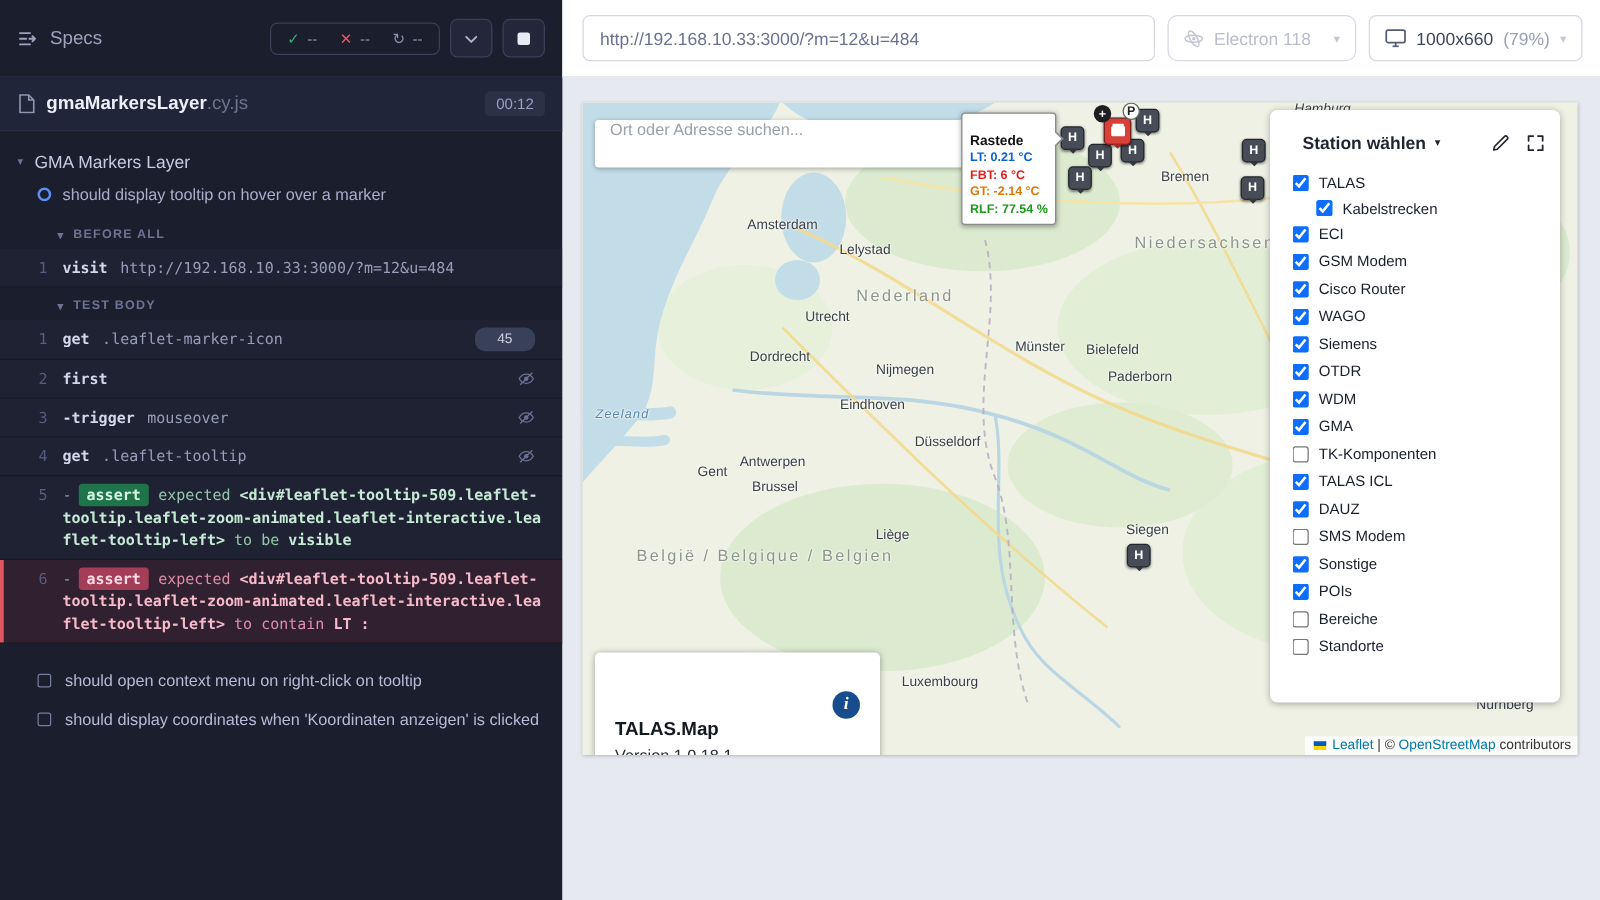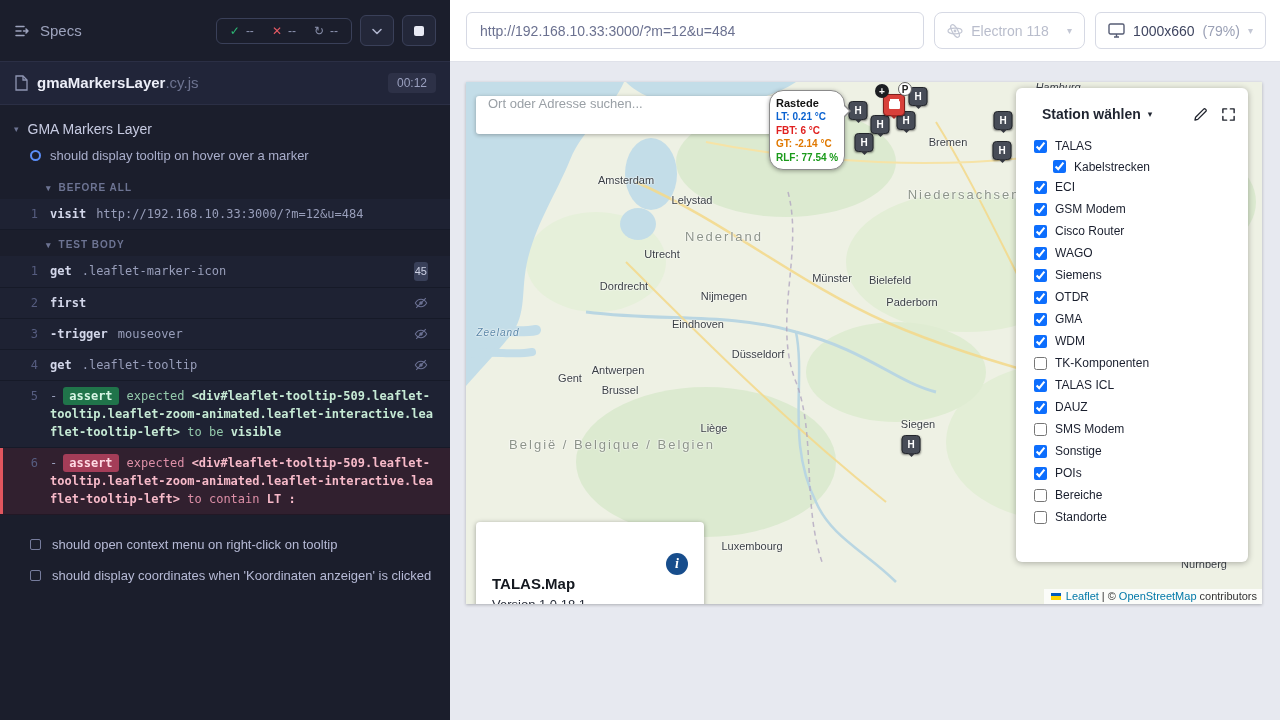--- a/index.html
+++ b/index.html
@@ -31,21 +31,21 @@
   .chev { color:#6d7493; font-size:9px; }
 
   .section-header { padding:9px 14px 6px 46px; color:#6d7493; font-size:10px; font-weight:700; letter-spacing:1px; display:flex; align-items:center; gap:7px; cursor:pointer; }
   .cmds { background:#1e2233; }
   .cmd { display:flex; align-items:flex-start; padding:6px 10px 6px 0; border-bottom:1px solid rgba(10,12,20,.35); font-family:"DejaVu Sans Mono",monospace; font-size:12px; line-height:1.5; }
   .cmd .num { width:38px; flex:none; text-align:right; color:#565d80; }
   .cmd-body { flex:1; margin-left:12px; margin-right:6px; color:#989eba; word-break:break-all; }
   .method { font-weight:700; color:#d3d7ea; margin-right:10px; }
   .msg { color:#989eba; }
   .msg .b { font-weight:700; }
-  .count { flex:none; align-self:center; margin:0 12px 0 6px; background:#394059; color:#cdd1e4; border-radius:3px; padding:1px 1px; font-size:11px; font-family:"Liberation Sans",sans-serif; }
+  .count { flex:none; align-self:center; margin:0 12px 0 6px; background:#394059; color:#cdd1e4; border-radius:8px; padding:1px 18px; font-size:11px; font-family:"Liberation Sans",sans-serif; }
   .eye { flex:none; align-self:center; margin:0 12px 0 6px; display:flex; }
   .dash { color:#989eba; margin-right:6px; }
   .abadge { display:inline-block; border-radius:3px; padding:0 6px; font-weight:700; margin-right:8px; }
   .cmd.passed .abadge { background:#20744a; color:#d6f5e4; }
   .cmd.passed .msg { color:#93c9ab; }
   .cmd.passed .msg .b { color:#c6ead5; }
   .cmd.failed { background:#31202f; box-shadow:inset 3px 0 0 #e1565e; }
   .cmd.failed .abadge { background:#a43d58; color:#ffdbe4; }
   .cmd.failed .msg { color:#dd8fa7; }
   .cmd.failed .msg .b { color:#f7bac9; }
@@ -79,21 +79,21 @@
   .marker.red::after { border-top-color:#a32824; }
   .dev { width:11px; height:8px; background:#fff; border-radius:1px; box-shadow:0 -3px 0 -1px #fff; }
   .cbtn { position:absolute; width:14px; height:14px; border-radius:50%; transform:translate(-50%,-50%); display:flex; align-items:center; justify-content:center; font-size:10px; font-weight:700; z-index:4; cursor:pointer; }
   .cbtn.dark { background:#1c1e22; color:#fff; }
   .cbtn.light { background:#fff; color:#222; border:1px solid #666; }
 
   .search-box { position:absolute; left:10px; top:14px; width:304px; height:38px; background:#fff; border-radius:3px; box-shadow:0 1px 4px rgba(0,0,0,.3); display:flex; align-items:flex-start; padding:0 12px; z-index:5; }
   .search-box input { border:0; outline:0; width:100%; font-size:13px; color:#3c4043; font-family:"Liberation Sans",sans-serif; }
   .search-box input::placeholder { color:#9aa0a6; }
 
-  .map-tooltip { position:absolute; left:303px; top:8px; width:76px; background:#fff; border:1px solid #8b8b8b; border-radius:14px; padding:6px 6px 5px; box-shadow:0 1px 4px rgba(0,0,0,.35); z-index:6; }
+  .map-tooltip { position:absolute; left:303px; top:8px; width:76px; background:#fff; border:1px solid #8b8b8b; border-radius:3px; padding:16px 6px 5px; box-shadow:0 1px 4px rgba(0,0,0,.35); z-index:6; }
   .map-tooltip::before { content:""; position:absolute; right:-7px; top:14px; border:6px solid transparent; border-left-color:#8b8b8b; border-right:0; }
   .map-tooltip::after { content:""; position:absolute; right:-5px; top:14px; border:6px solid transparent; border-left-color:#fff; border-right:0; }
   .tt-title { font-size:11px; font-weight:700; color:#111; margin-bottom:1px; }
   .tt-row { font-size:10px; font-weight:700; line-height:1.35; white-space:nowrap; }
 
   .station-panel { position:absolute; left:550px; top:6px; width:232px; height:474px; background:#fff; border-radius:6px; box-shadow:0 1px 6px rgba(0,0,0,.3); padding:12px 10px 10px 18px; z-index:5; }
   .panel-header { display:flex; align-items:center; padding:6px 2px 13px 8px; }
   .panel-title-wrap { display:flex; align-items:center; gap:7px; cursor:pointer; }
   .panel-title { font-size:14px; font-weight:600; color:#1f2430; }
   .panel-chev { font-size:9px; color:#1f2430; }
@@ -413,25 +413,25 @@
               <label class="chk-row">
                 <input type="checkbox" checked="" style="">
                 <span>Siemens</span>
               </label>
               <label class="chk-row">
                 <input type="checkbox" checked="" style="">
                 <span>OTDR</span>
               </label>
               <label class="chk-row">
                 <input type="checkbox" checked="" style="">
+                <span>WDM</span>
+              </label>
+              <label class="chk-row">
+                <input type="checkbox" checked="" style="">
                 <span>GMA</span>
-              </label>
-              <label class="chk-row">
-                <input type="checkbox" checked="" style="">
-                <span>WDM</span>
               </label>
               <label class="chk-row">
                 <input type="checkbox" style="">
                 <span>TK-Komponenten</span>
               </label>
               <label class="chk-row">
                 <input type="checkbox" checked="" style="">
                 <span>TALAS ICL</span>
               </label>
               <label class="chk-row">

